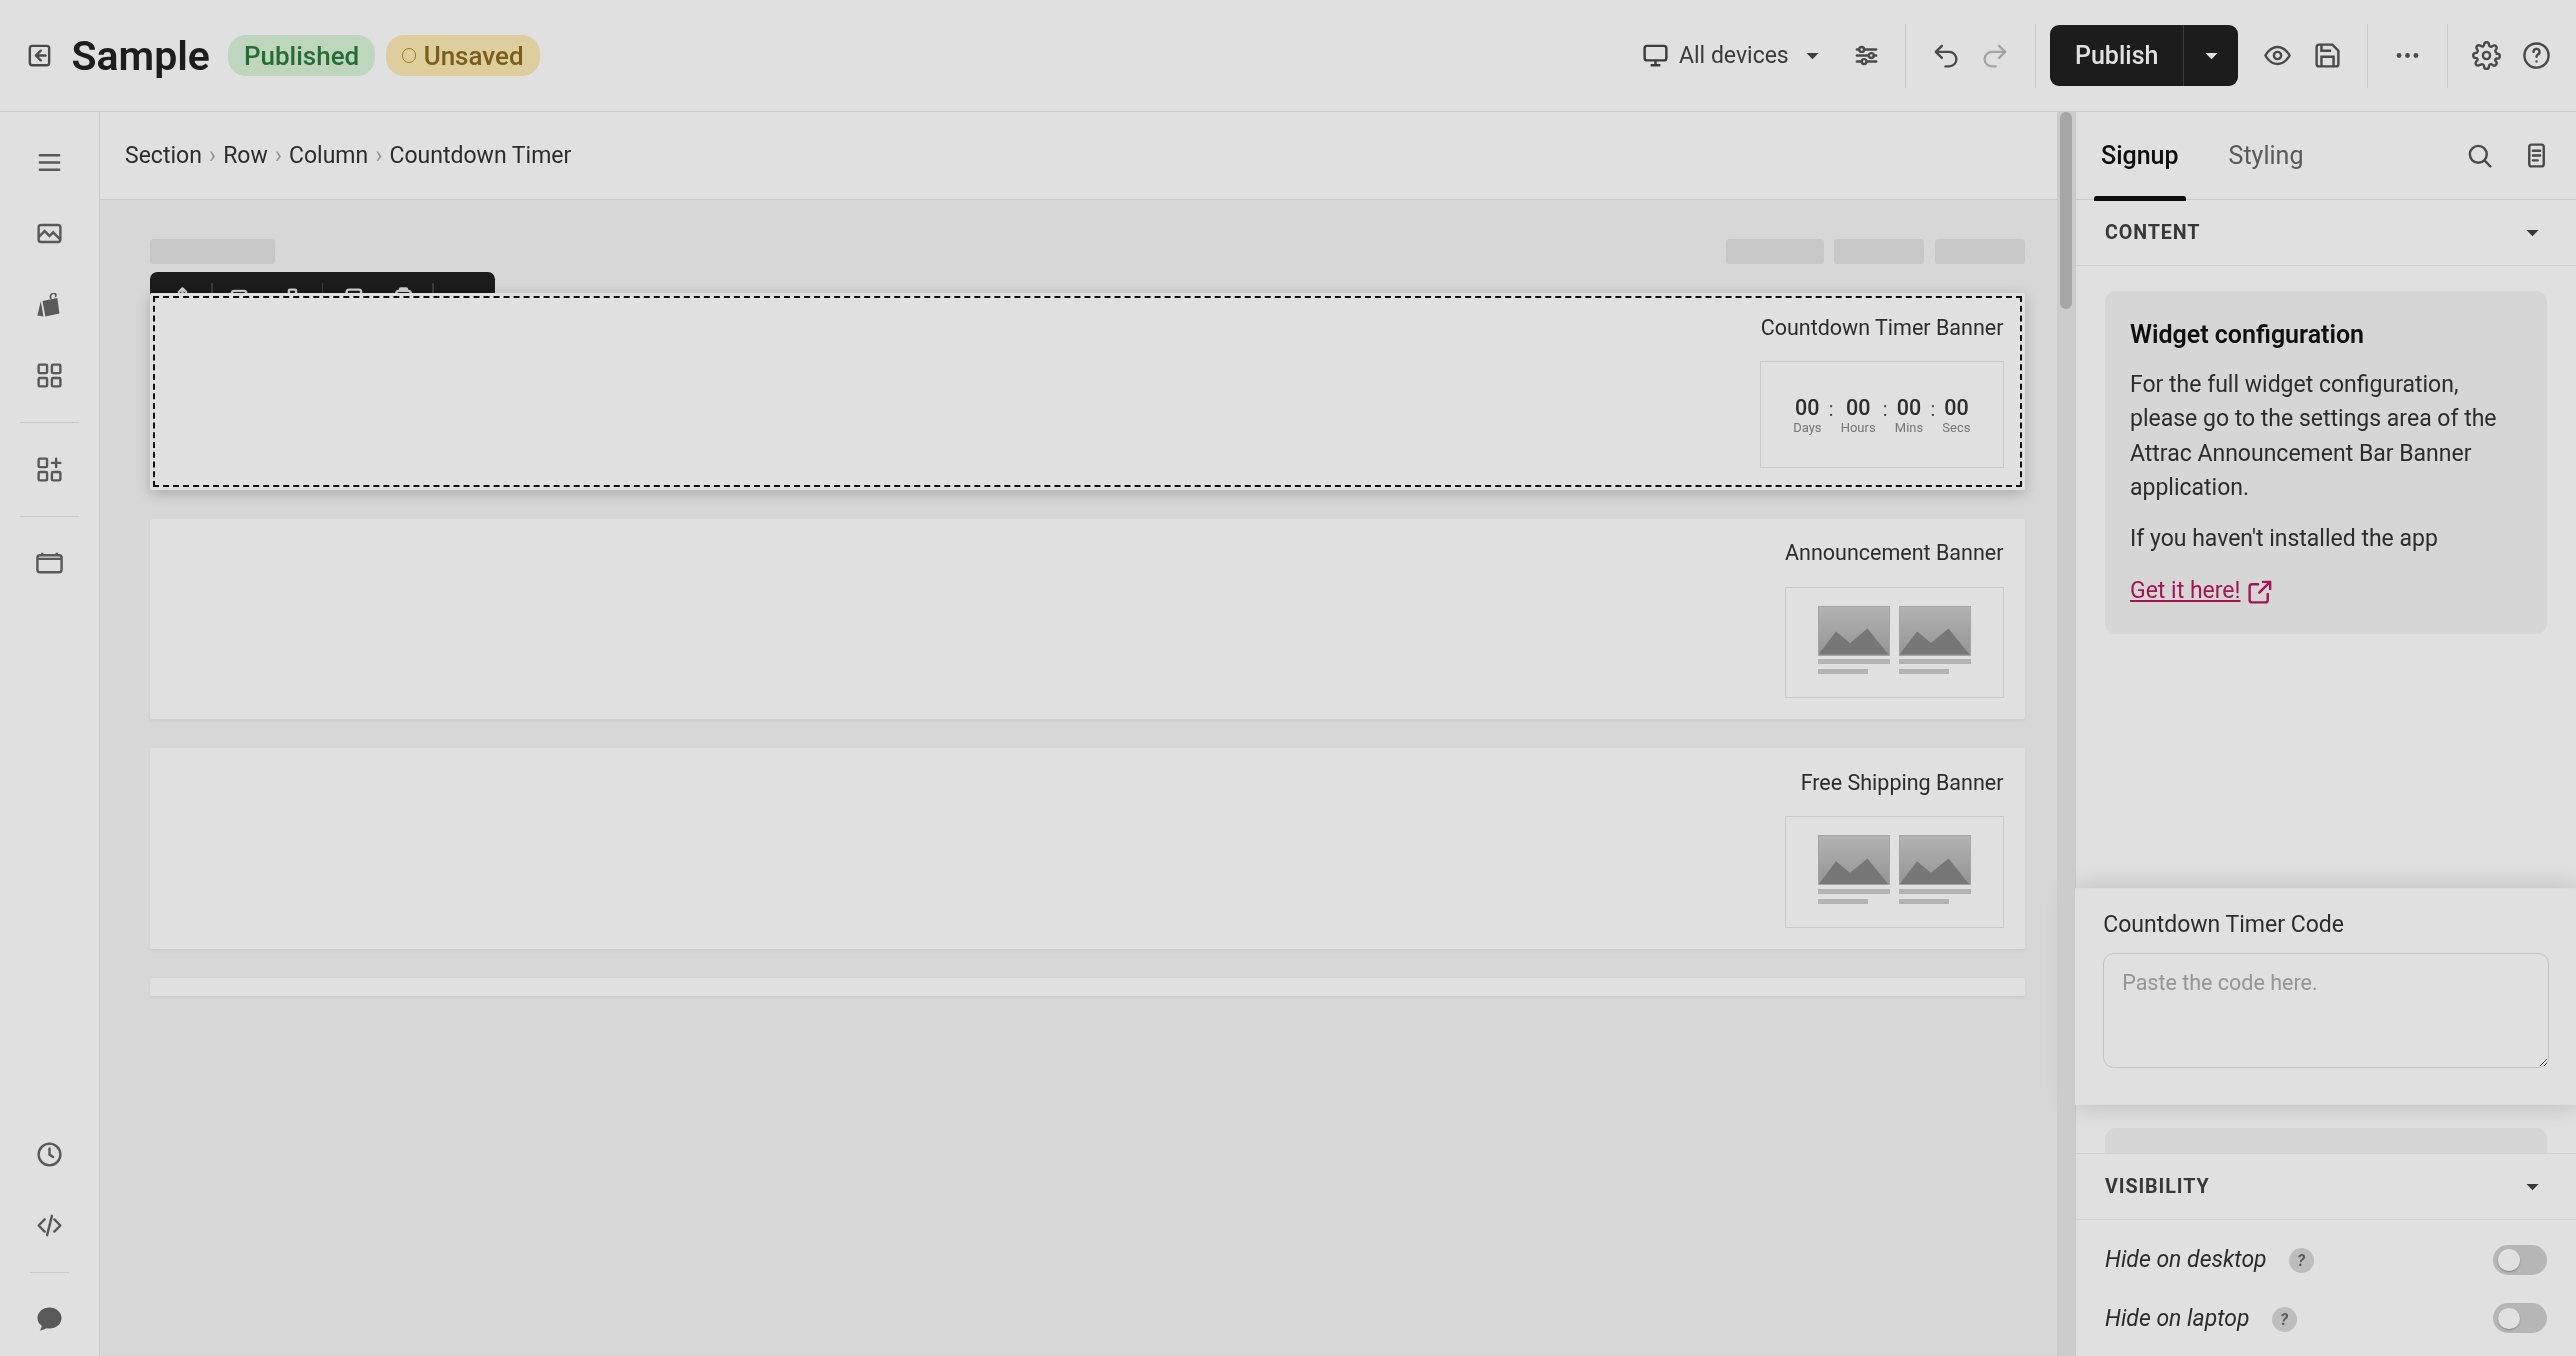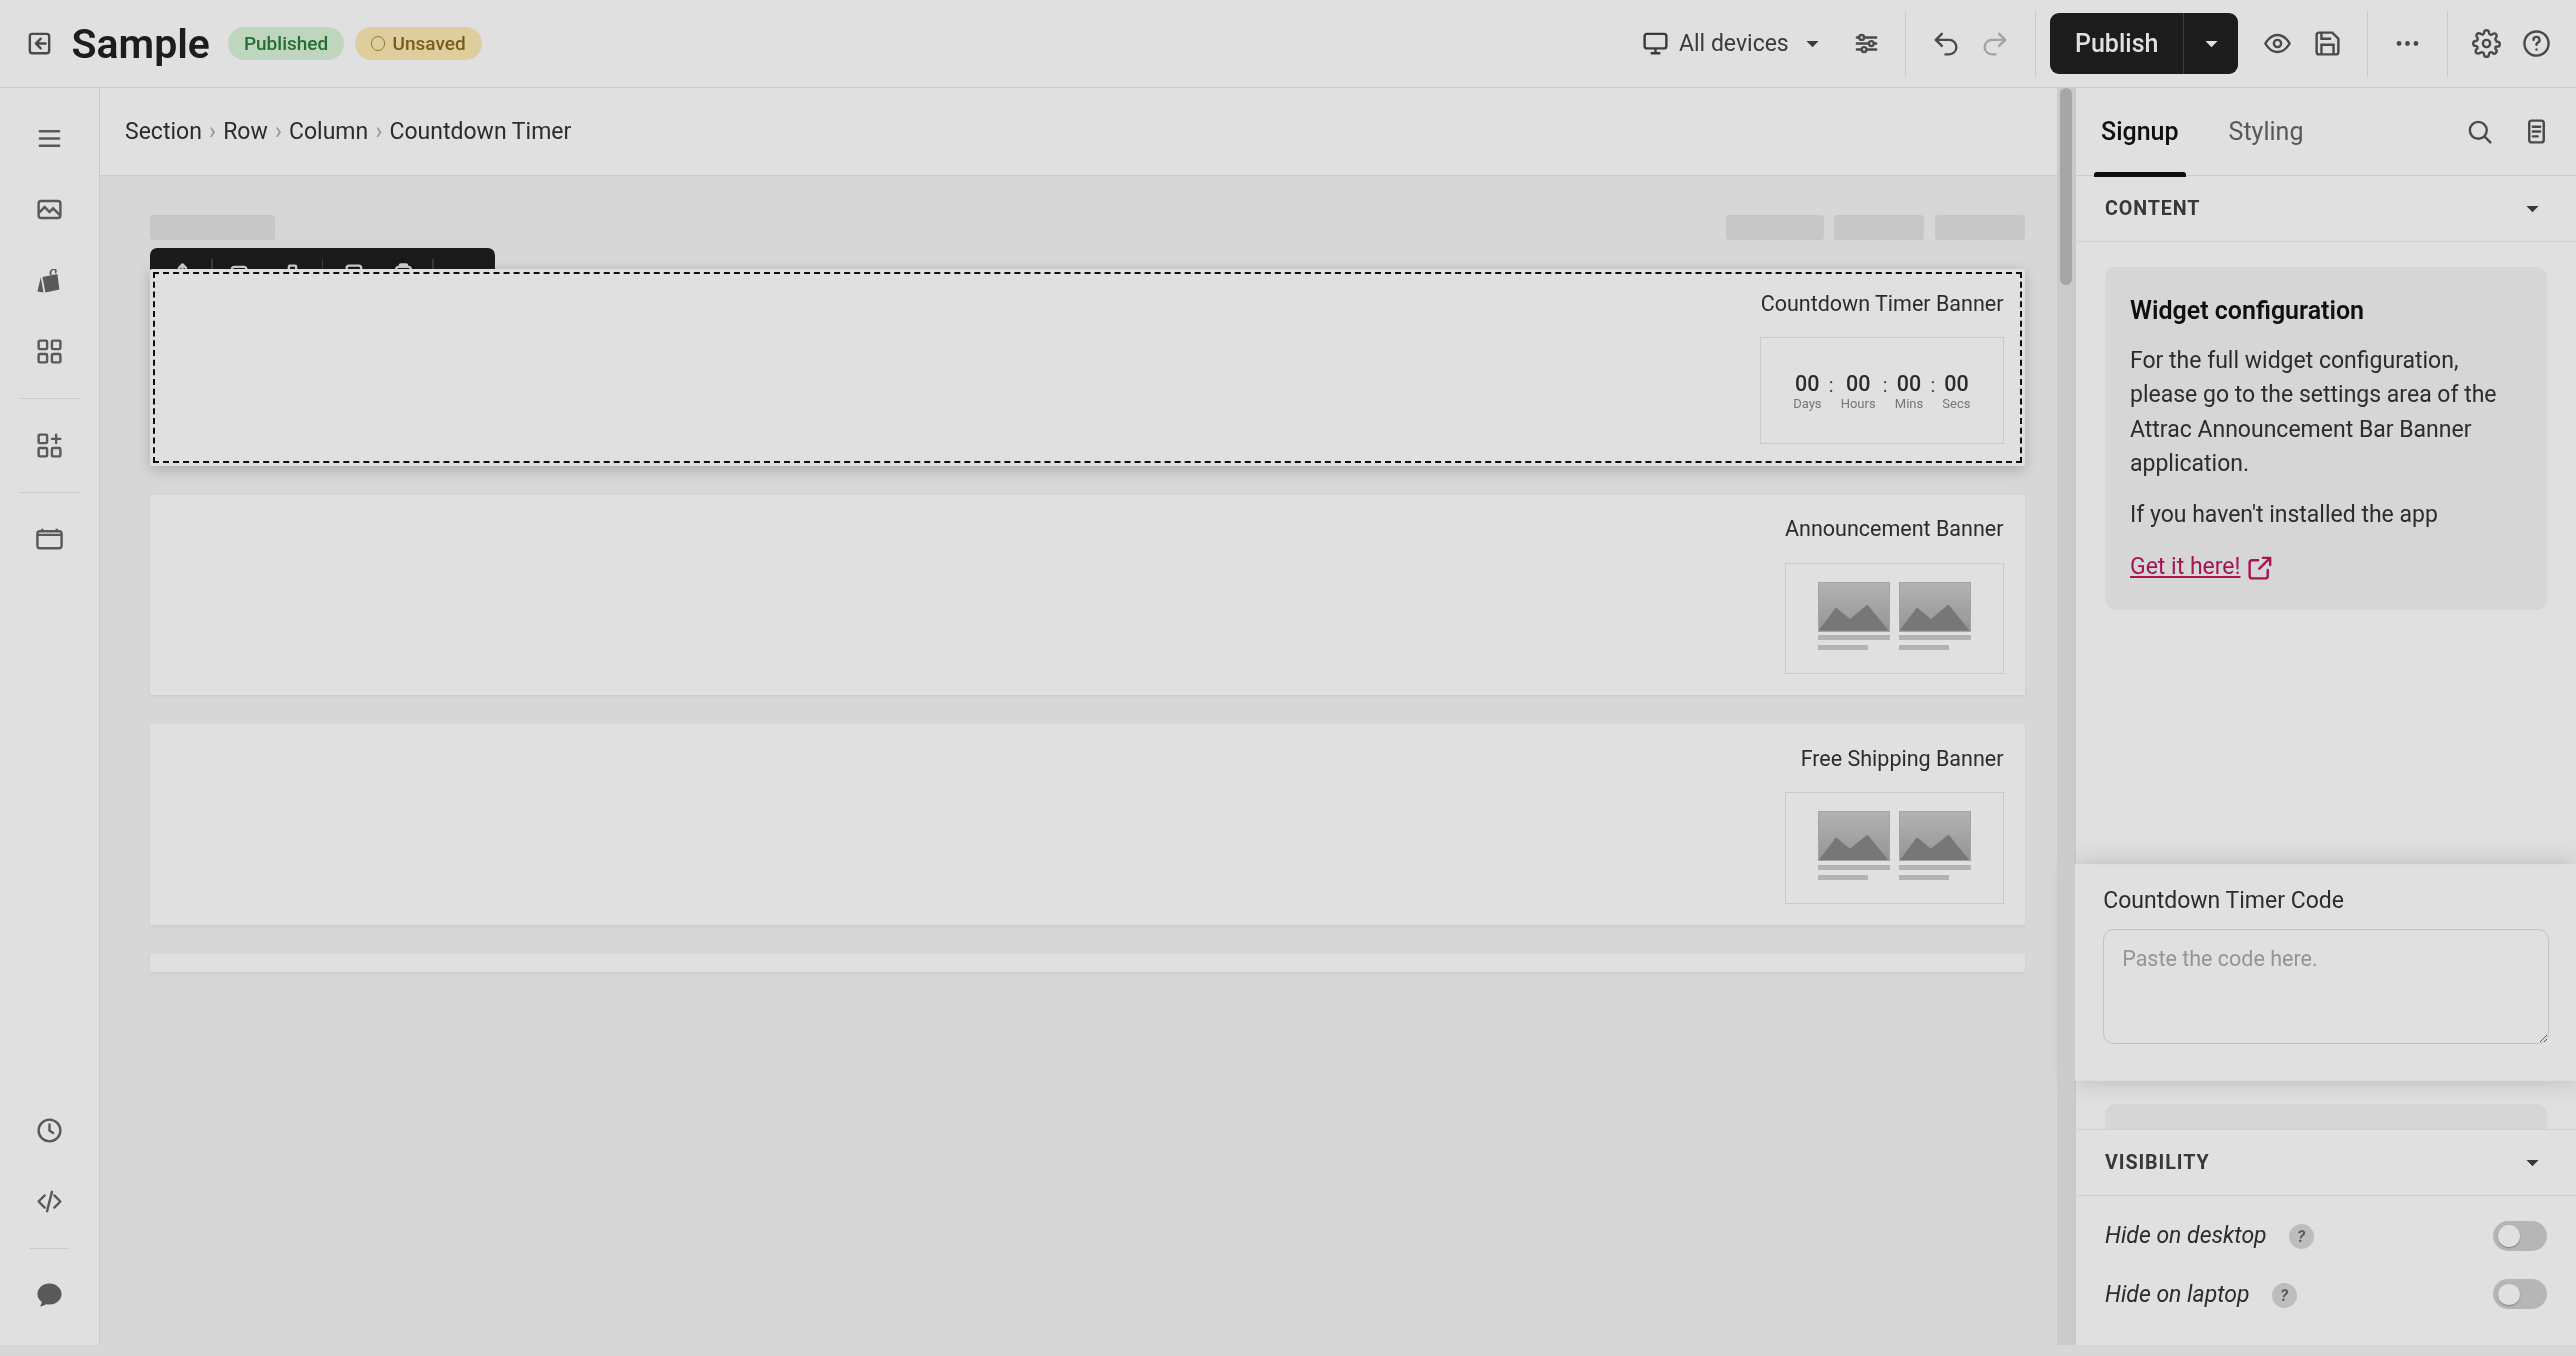--- a/index.html
+++ b/index.html
@@ -1,23 +1,23 @@
 <!DOCTYPE html>
 <html style="font-size:14.3px"><head>
 <meta charset="utf-8">
 <style>
 * { box-sizing: border-box; margin: 0; padding: 0; }
 body { font-family: -apple-system, BlinkMacSystemFont, "Segoe UI", Roboto, sans-serif; background: #f5f5f5; width: 2576px; height: 1357px; overflow: hidden; font-size: 23px; }
 body::before { content:''; position:absolute; inset:0; background: rgba(0,0,0,0.12); pointer-events:none; z-index: 5; }
 
 
-.topbar { height: 88px; background: #fff; border-bottom: 1.8px solid #e5e5e5; display:flex; align-items:center; padding: 0 14.3px; position:relative; z-index:1; }
+.topbar { height: 112px; background: #fff; border-bottom: 1.8px solid #e5e5e5; display:flex; align-items:center; padding: 0 14.3px; position:relative; z-index:1; }
 .topbar .divider { width:0.9px; height:64px; background:#e5e5e5; margin:0 14.3px; }
 .title { font-size: 41px; font-weight:600; color:#222; margin:0 18px 0 7.2px; }
-.badge { font-size:19px; padding:5.4px 16px; border-radius:18px; margin-right:10.7px; font-weight:500; }
+.badge { font-size:26px; padding:5.4px 16px; border-radius:18px; margin-right:10.7px; font-weight:500; }
 .badge.published { background:#d9f3d9; color:#2b7d3b; }
 .badge.unsaved { background:#fdeab3; color:#8a6b1f; display:flex; align-items:center; gap:7.2px; }
 .badge.unsaved::before { content:''; width:12.5px; height:12.5px; border-radius:50%; border:1.8px solid #b08b24; }
 .flex-spacer { flex:1; }
 .device-select { display:flex; align-items:center; gap:9px; color:#444; font-size:23px; padding:9px 14.3px; }
 .icon-btn { width:50px; height:50px; display:flex; align-items:center; justify-content:center; color:#555; border-radius:7.2px; }
 .publish-btn { background:#202020; color:#fff; border-radius:9px; display:flex; align-items:center; height:61px; }
 .publish-btn .label { padding:0 25px; font-size:25px; font-weight:500; }
 .publish-btn .caret-part { width:55px; height:100%; display:flex; align-items:center; justify-content:center; border-left:0.9px solid #444; }
 

